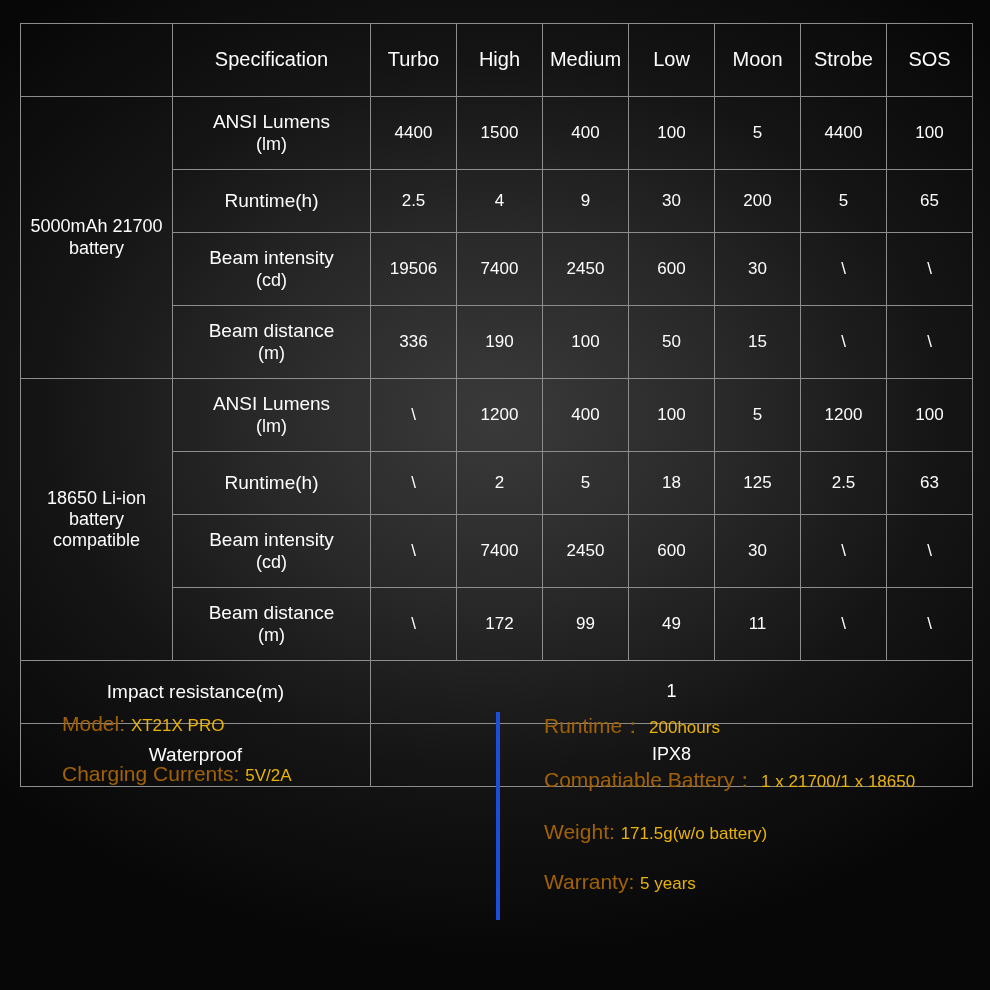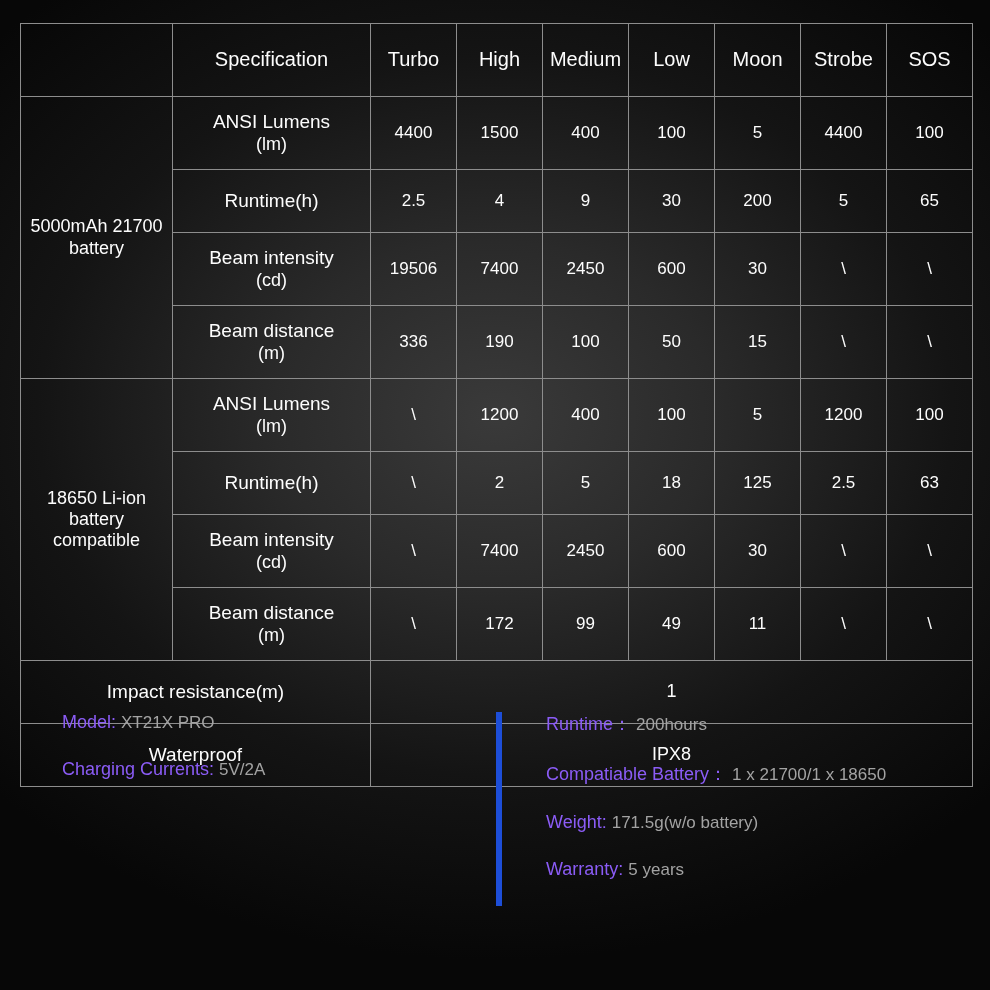--- a/index.html
+++ b/index.html
@@ -83,34 +83,34 @@
     top: 712px;
     width: 952px;
     display: flex;
   }
   .lower-col {
     flex: 0 0 50%;
     box-sizing: border-box;
     padding-left: 42px;
   }
   .lower-col.right {
-    border-left: 6px solid #1d4ed8;
+    border-left: 4px solid #1d4ed8;
     padding-left: 44px;
   }
   .lower-line {
     margin: 0 0 26px 0;
     white-space: nowrap;
   }
   .lbl {
-    font-size: 18px;
-    color: #8b5cf6;
+    font-size: 21px;
+    color: #a16207;
   }
   .val2 {
     font-size: 17px;
-    color: #a3a3a3;
+    color: #eab308;
   }
 </style>
 </head>
 <body>
 
 <div class="sheet">
 
   <div class="table-wrap">
     <table class="spec">
       <colgroup>

